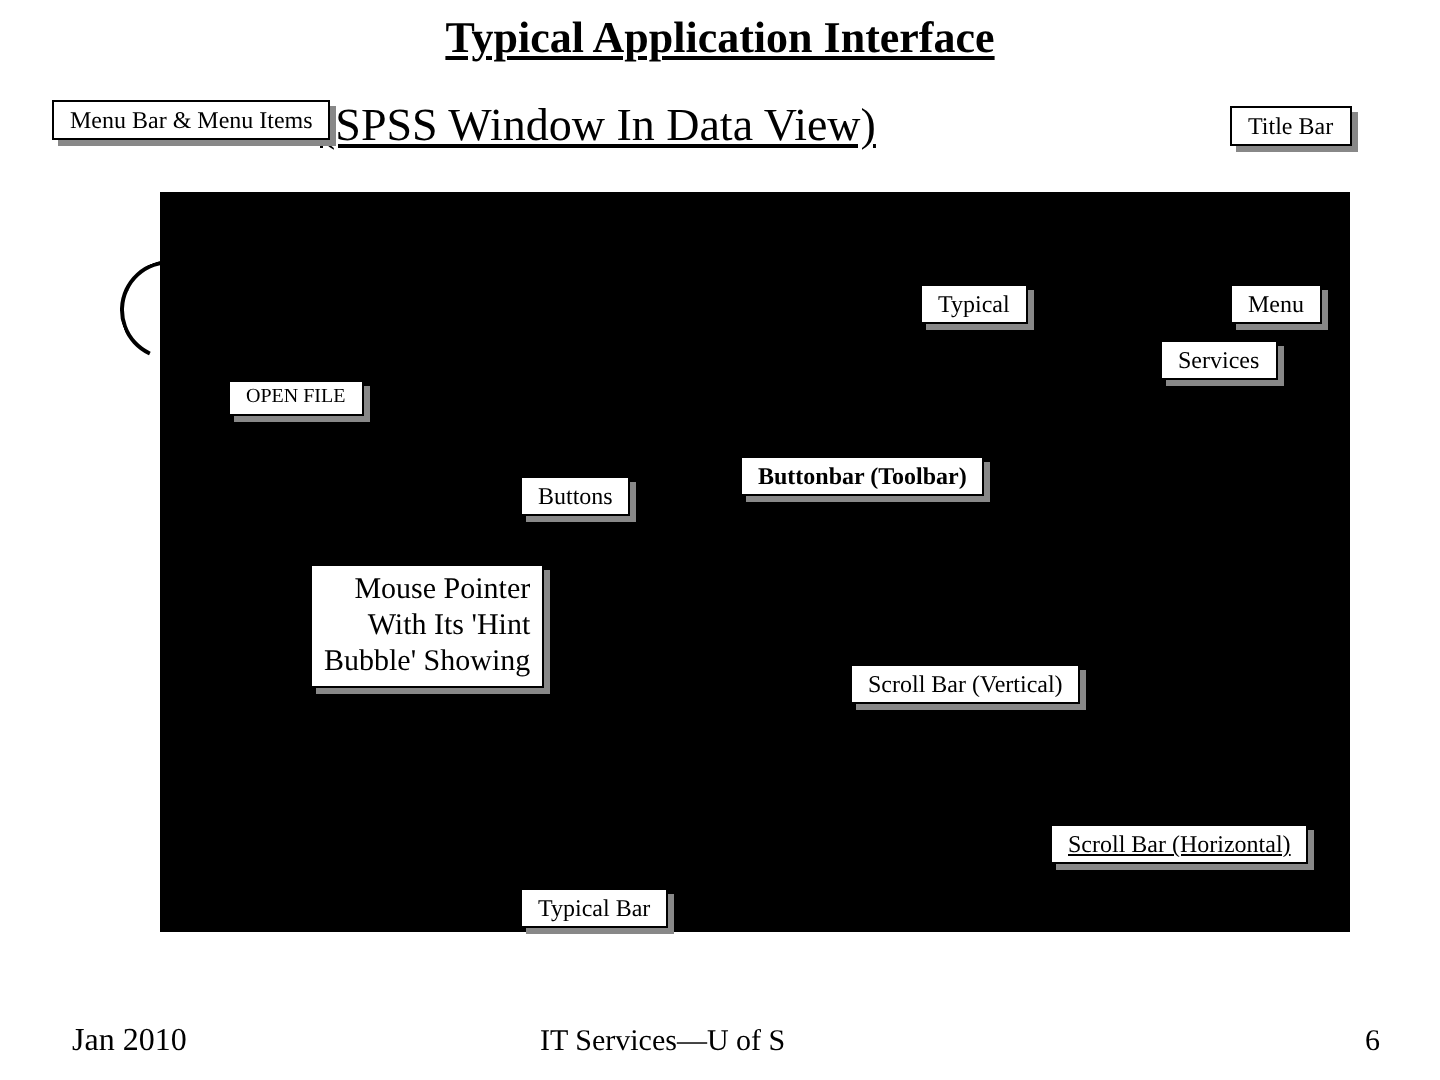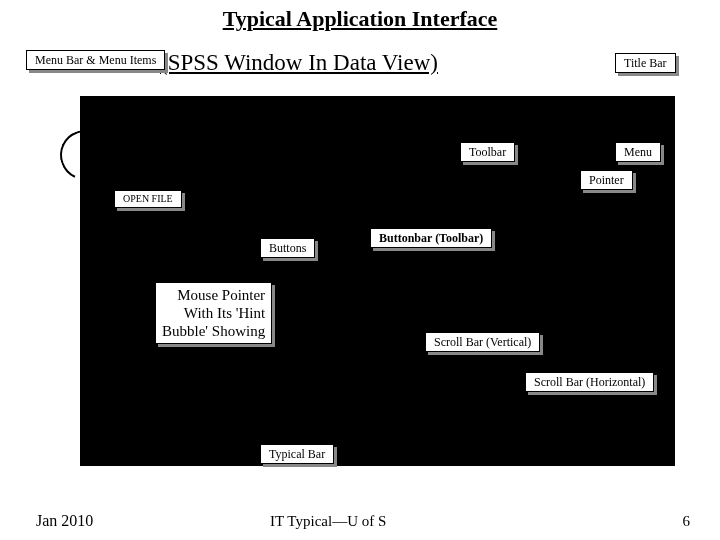--- a/index.html
+++ b/index.html
@@ -79,28 +79,28 @@
 <body>
 
 <div class="title">Typical Application Interface</div>
 <div class="subtitle">(SPSS Window In Data View)</div>
 
 <div class="black-area"></div>
 <div class="partial-circle"></div>
 
 <div class="label-box" style="top:50px; left:26px;">Menu Bar &amp; Menu Items</div>
 <div class="label-box" style="top:53px; left:575px;margin-left:40px;">Title Bar</div>
-<div class="label-box" style="top:142px; left:460px;">Toolbar</div>
+<div class="label-box" style="top:142px; left:460px;">Typical</div>
 <div class="label-box" style="top:142px; left:615px;">Menu</div>
-<div class="label-box" style="top:170px; left:580px;">Pointer</div>
+<div class="label-box" style="top:170px; left:580px;">Services</div>
 <div class="label-box" style="top:190px; left:114px; font-size:10px;">OPEN FILE</div>
 <div class="label-box" style="top:238px; left:260px;">Buttons</div>
 <div class="label-box" style="top:228px; left:370px;font-weight:bold;">Buttonbar (Toolbar)</div>
 <div class="label-box" style="top:282px; left:155px; white-space:pre-line; font-size:15px; padding:3px 6px;">Mouse Pointer
 With Its 'Hint
 Bubble' Showing</div>
 <div class="label-box" style="top:332px; left:425px;">Scroll Bar (Vertical)</div>
-<div class="label-box" style="top:372px; left:525px;">Scroll Bar (Horizontal)</div>
+<div class="label-box" style="top:412px; left:525px;text-decoration:underline;">Scroll Bar (Horizontal)</div>
 <div class="label-box" style="top:444px; left:260px;">Typical Bar</div>
 
 <div class="footer-left">Jan 2010</div>
-<div class="footer-center">IT Typical—U of  S</div>
+<div class="footer-center">IT Services—U of  S</div>
 <div class="footer-right">6</div>
 
 </body></html>

